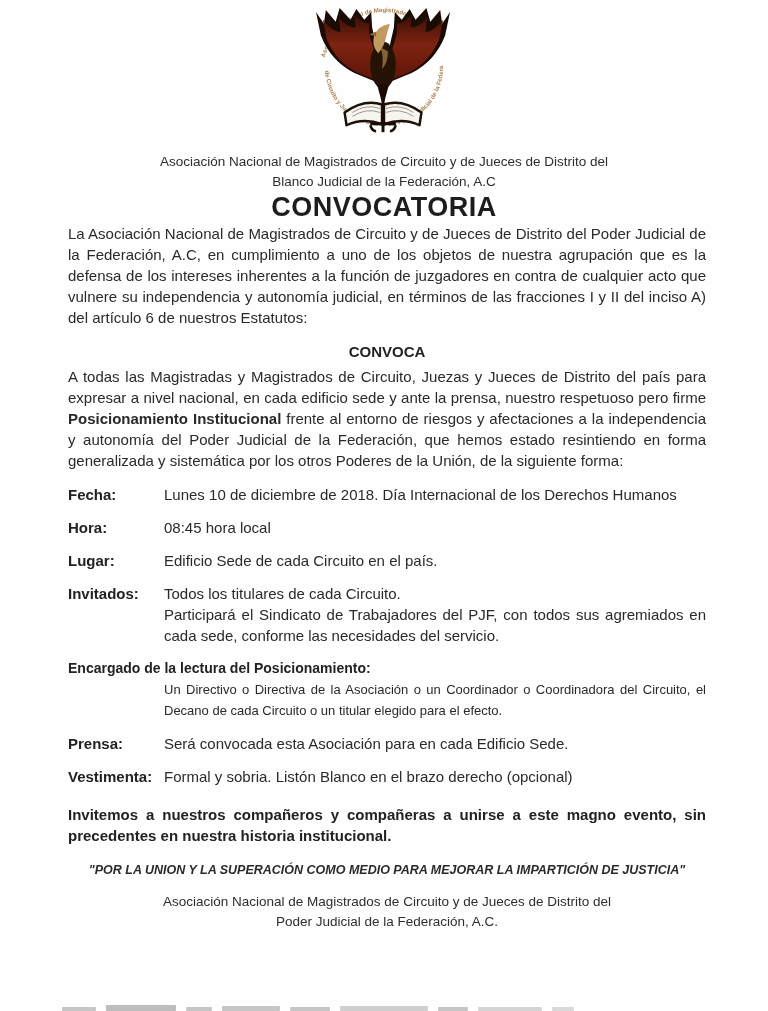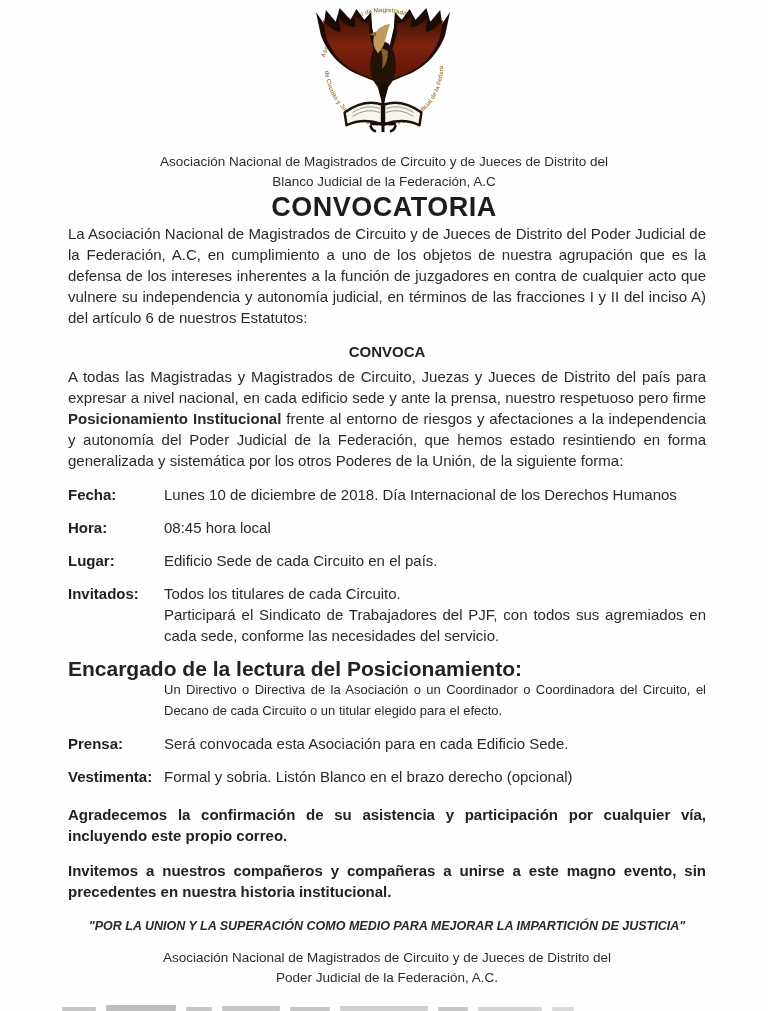--- a/index.html
+++ b/index.html
@@ -31,21 +31,21 @@
   .details{margin-top:13px;}
   .detail-row{display:flex;margin-bottom:12px;}
   .detail-label{
     flex:0 0 96px;font-weight:bold;font-size:15px;line-height:21px;color:#222;
   }
   .detail-value{
     flex:1;font-size:15px;line-height:21px;text-align:justify;
     white-space:pre-line;color:#2a2a2a;
   }
   .encargado{margin-bottom:12px;}
-  .encargado-label{font-weight:bold;font-size:21px;line-height:21px;color:#222;}
+  .encargado-label{font-weight:bold;font-size:14px;line-height:21px;color:#222;}
   .encargado-value{
     margin-left:96px;font-size:13px;line-height:21px;text-align:justify;color:#2a2a2a;
   }
   p.closing{
     font-size:15px;line-height:21px;font-weight:bold;text-align:justify;
     margin:0 0 14px 0;color:#222;
   }
   .closing-block{margin-top:17px;}
   .motto{
     text-align:center;font-size:12.5px;font-weight:bold;font-style:italic;
@@ -168,21 +168,20 @@
         <div class="detail-label">Prensa:</div>
         <div class="detail-value">Será convocada esta Asociación para en cada Edificio Sede.</div>
       </div>
       <div class="detail-row">
         <div class="detail-label">Vestimenta:</div>
         <div class="detail-value">Formal y sobria. Listón Blanco en el brazo derecho (opcional)</div>
       </div>
     </div>
 
     <div class="closing-block">
-      <p class="closing">Agradecemos la confirmación de su asistencia y participación por cualquier vía, incluyendo este propio correo.</p>
       <p class="closing">Invitemos a nuestros compañeros y compañeras a unirse a este magno evento, sin precedentes en nuestra historia institucional.</p>
     </div>
 
     <div class="motto">"POR LA UNION Y LA SUPERACIÓN COMO MEDIO PARA MEJORAR LA IMPARTICIÓN DE JUSTICIA"</div>
 
     <div class="footer-org">
       <div>Asociación Nacional de Magistrados de Circuito y de Jueces de Distrito del</div>
       <div>Poder Judicial de la Federación, A.C.</div>
     </div>
 

